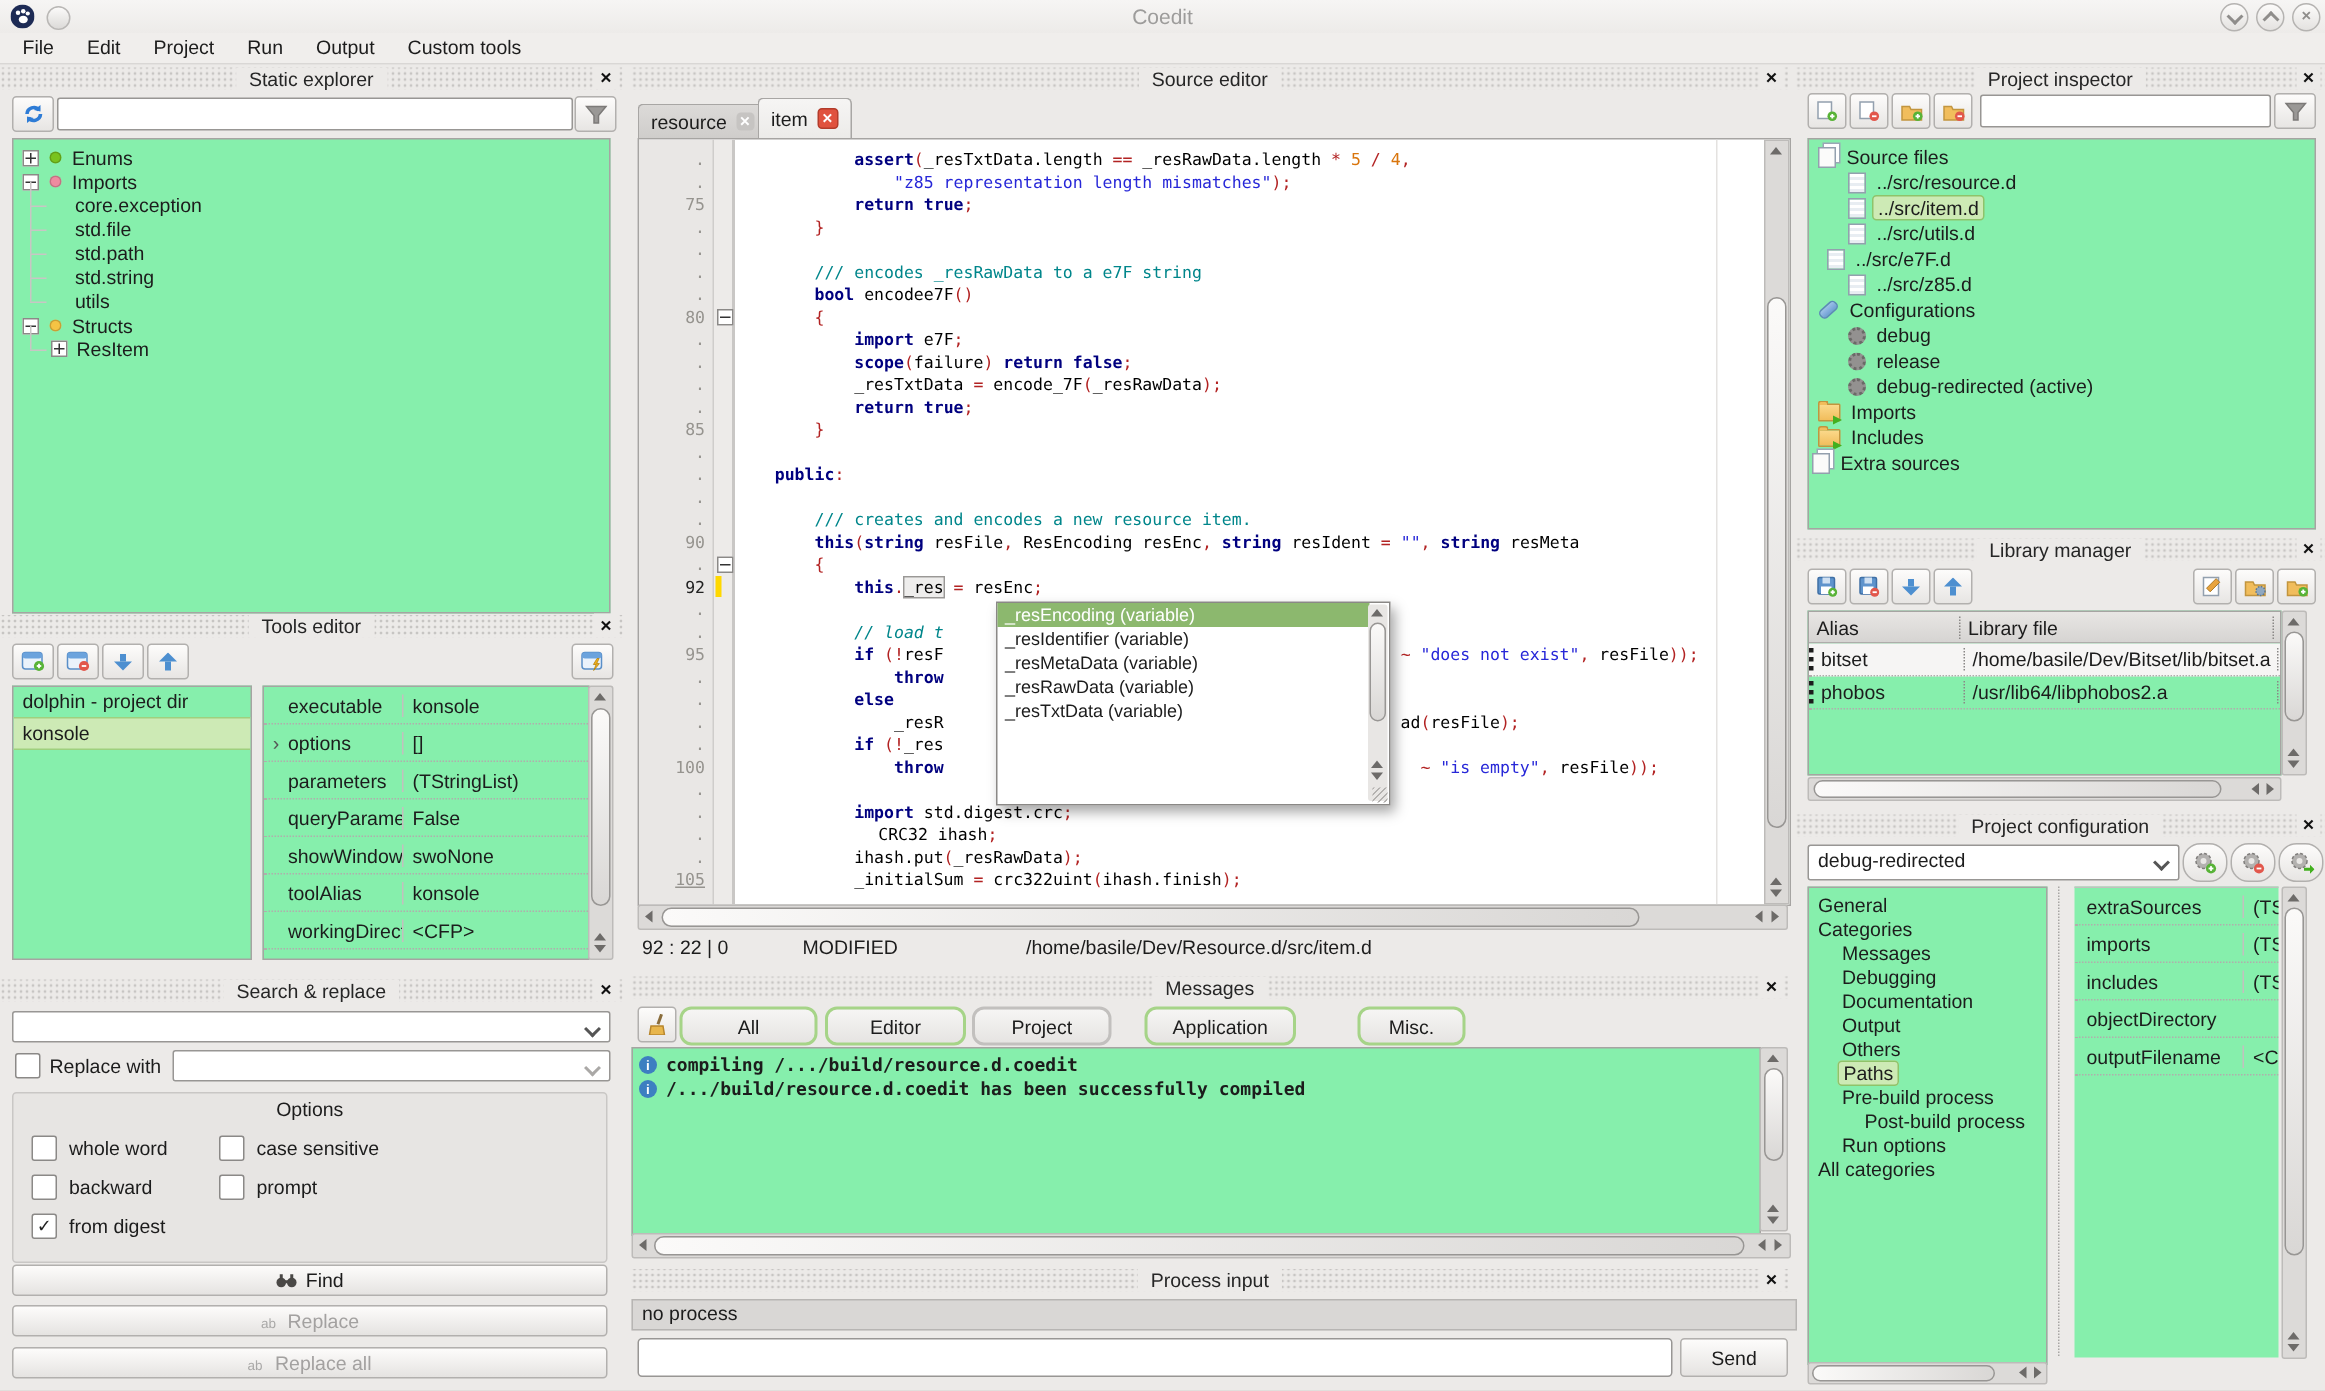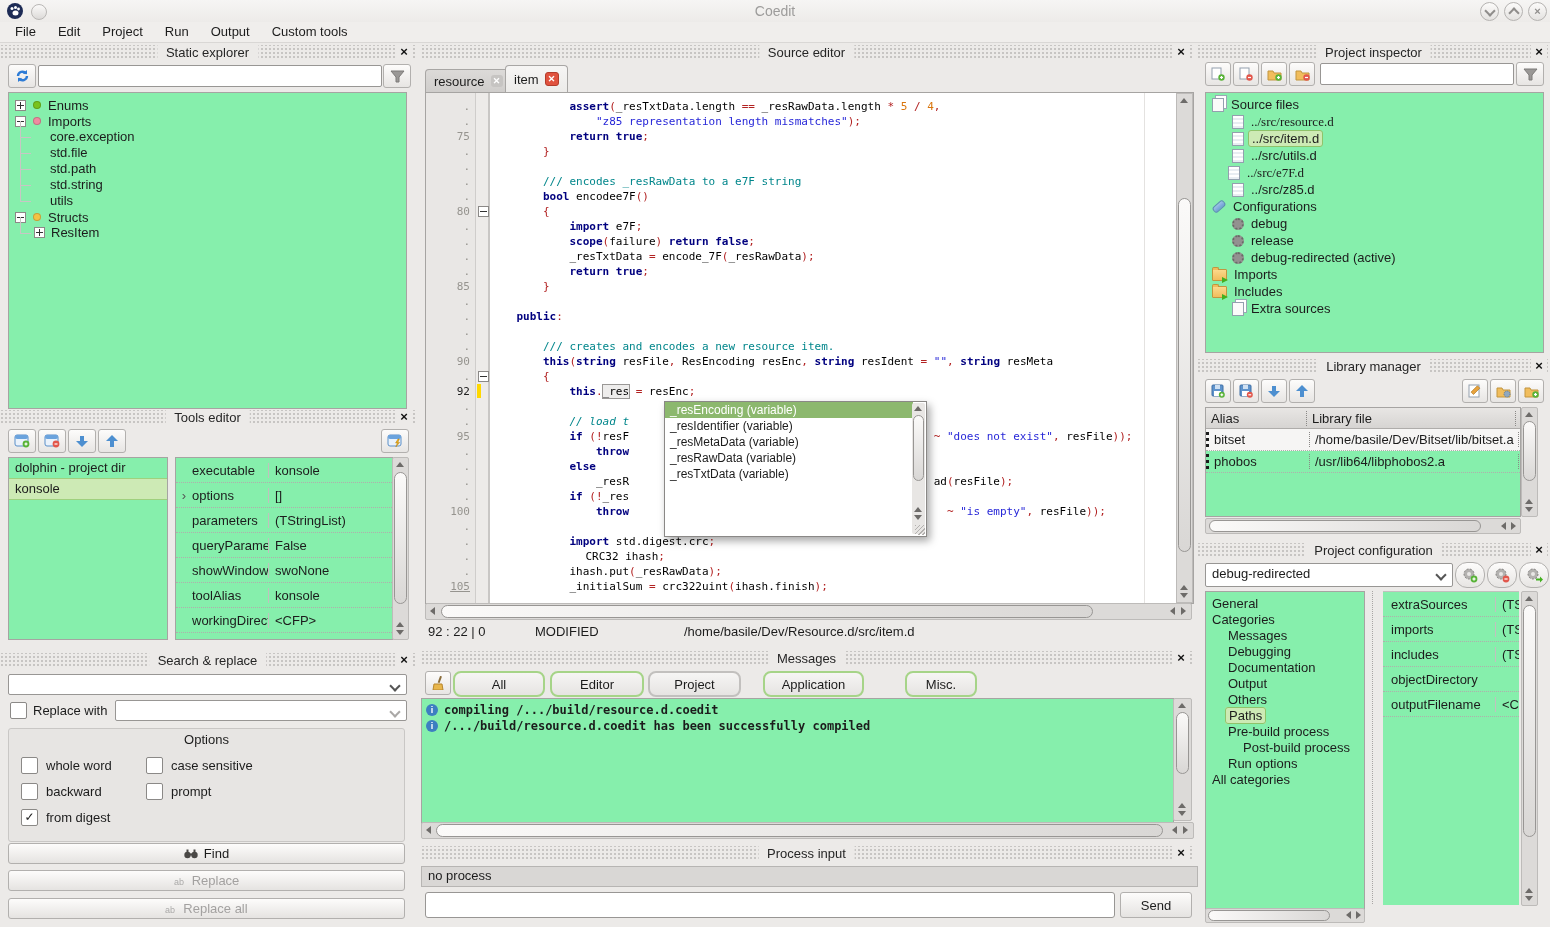--- a/index.html
+++ b/index.html
@@ -541,33 +541,33 @@
   <div class="tbtn" style="left:1516px;top:62px;width:26px">
     <svg width="15" height="13">
         <path d="M1 1 L14 1 L9 7 L9 12 L6 12 L6 7 Z" fill="#9a9896" stroke="#7c7a78"></path>
       </svg>
   </div>
   <div class="wbox" style="left:1205px;top:92px;width:337px;height:256px;padding-top:3px" id="pi-tree">
       <div class="tr-cat" style="height: 17px; padding-left: 6px;">
         <span class="i-docs"></span>
         <span>Source files</span>
       </div>
-      <div class="tr-cat" style="height: 17px; padding-left: 26px; font-family: Liberation Serif, serif;">
+      <div class="tr-cat" style="height: 17px; padding-left: 26px;">
         <span class="i-doc"></span>
         <span>../src/resource.d</span>
       </div>
       <div class="tr-cat" style="height: 17px; padding-left: 26px;">
         <span class="i-doc"></span>
         <span class="sel-pill">../src/item.d</span>
       </div>
       <div class="tr-cat" style="height: 17px; padding-left: 26px;">
         <span class="i-doc"></span>
         <span>../src/utils.d</span>
       </div>
-      <div class="tr-cat" style="height: 17px; padding-left: 22px; font-family: Liberation Serif, serif;">
+      <div class="tr-cat" style="height: 17px; padding-left: 12px;">
         <span class="i-doc"></span>
         <span>../src/e7F.d</span>
       </div>
       <div class="tr-cat" style="height: 17px; padding-left: 26px;">
         <span class="i-doc"></span>
         <span>../src/z85.d</span>
       </div>
       <div class="tr-cat" style="height: 17px; padding-left: 6px;">
         <span class="i-wrench"></span>
         <span>Configurations</span>
@@ -585,21 +585,21 @@
         <span>debug-redirected (active)</span>
       </div>
       <div class="tr-cat" style="height: 17px; padding-left: 6px;">
         <span class="i-folder arrow"></span>
         <span>Imports</span>
       </div>
       <div class="tr-cat" style="height: 17px; padding-left: 6px;">
         <span class="i-folder arrow"></span>
         <span>Includes</span>
       </div>
-      <div class="tr-cat" style="height: 17px; padding-left: 2px; margin-left: 24px;">
+      <div class="tr-cat" style="height: 17px; padding-left: 2px;">
         <span class="i-docs"></span>
         <span>Extra sources</span>
       </div>
     </div>
 
   <div class="phead" style="left:1197px;top:359px;width:353px">
     <span class="cap">Library manager</span>
     <span class="px">×</span>
   </div>
   <div class="tbtn" style="left:1205px;top:379px;width:24px">

